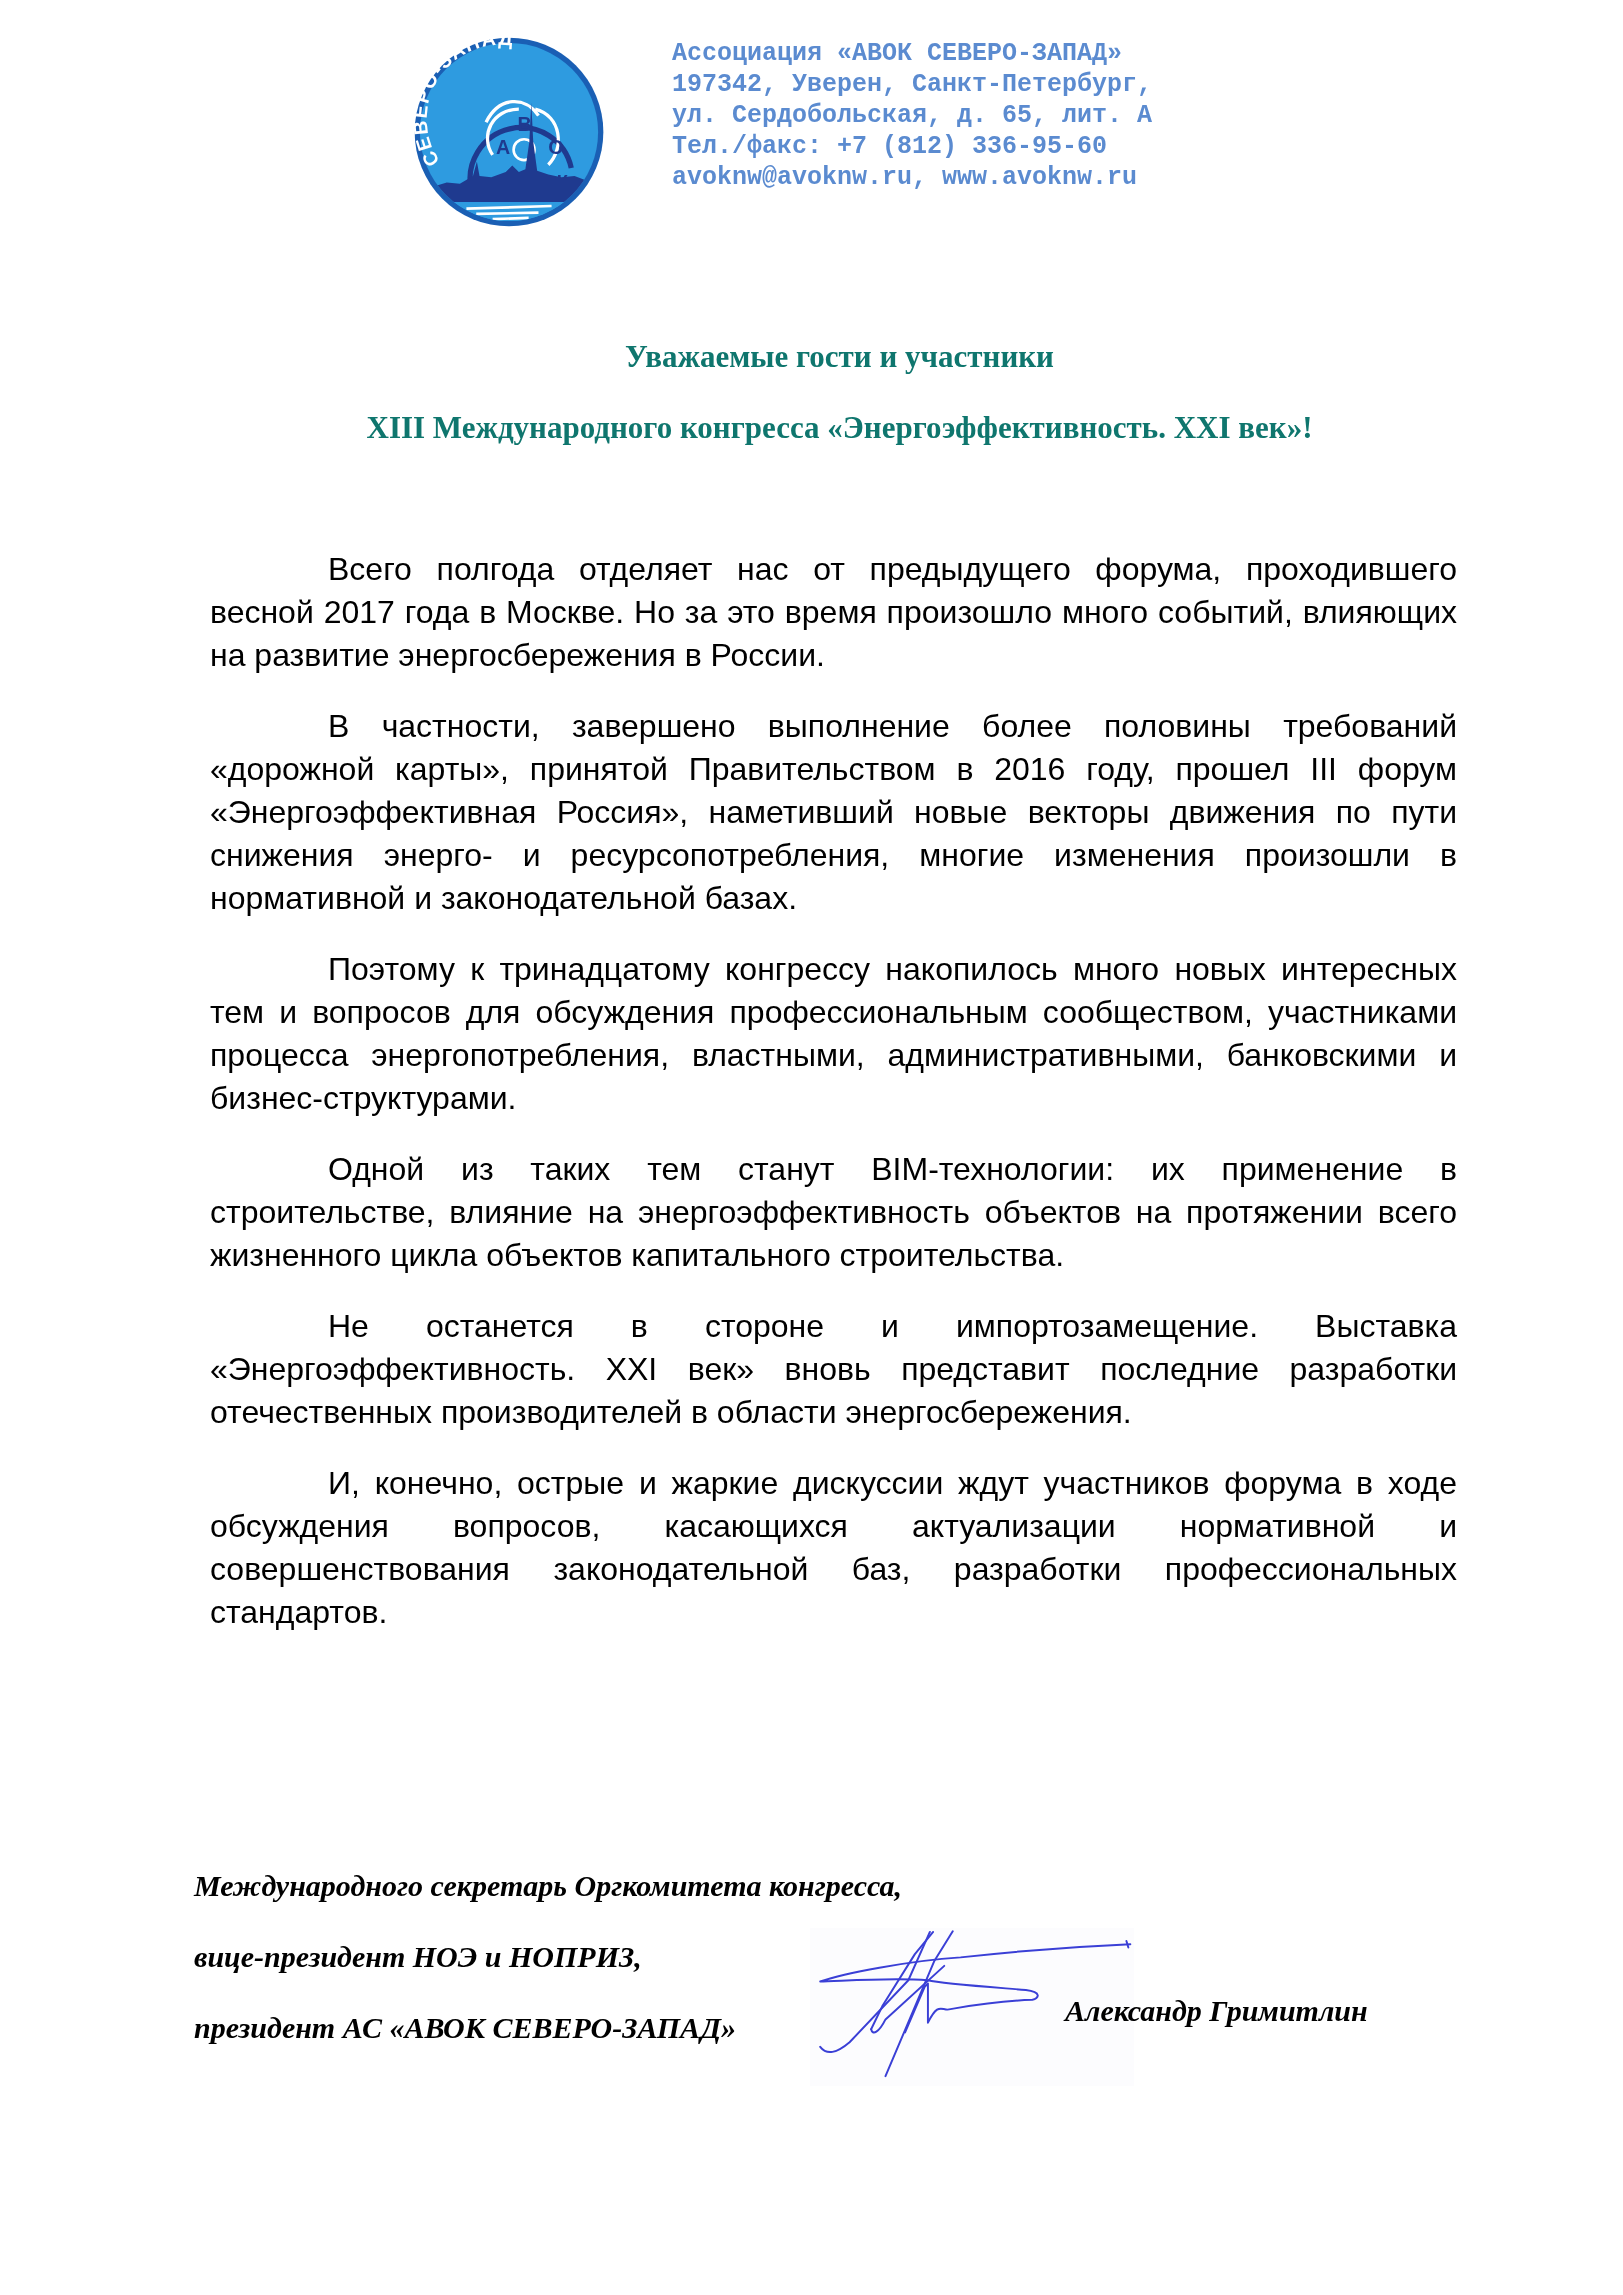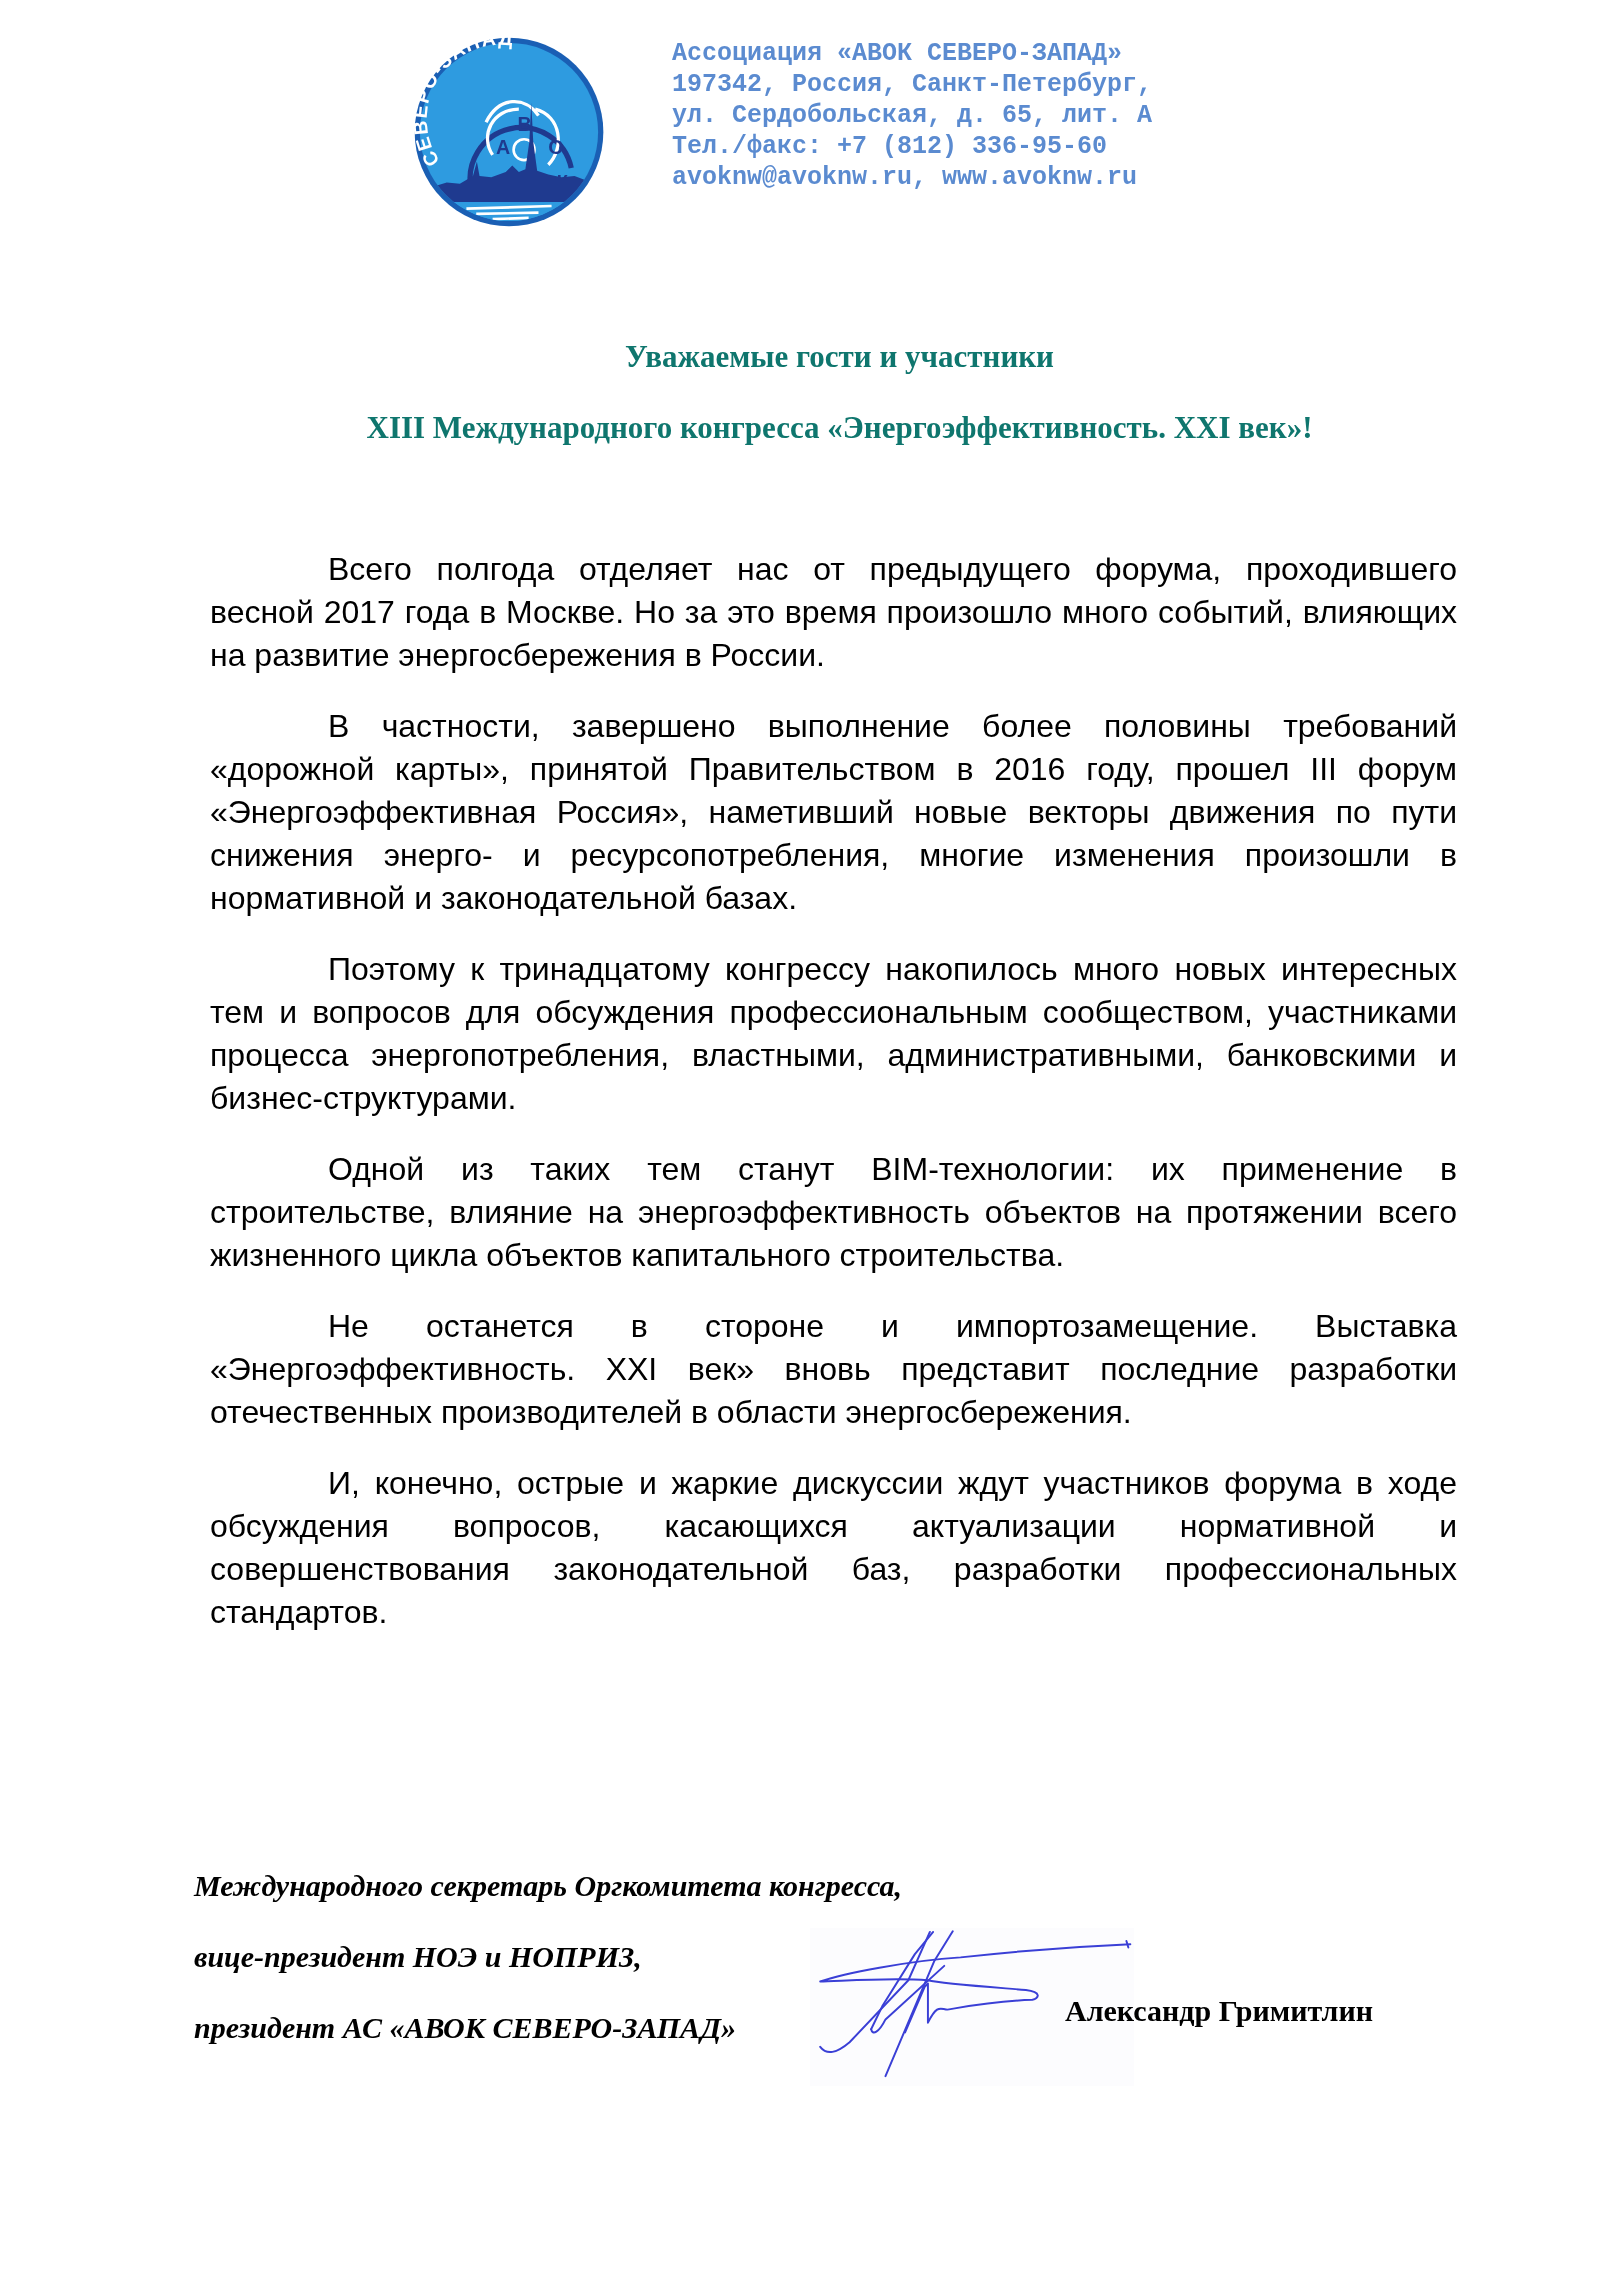--- a/index.html
+++ b/index.html
@@ -37,21 +37,21 @@
       position: absolute; left: 194px; top: 1850px;
       font-family: "Liberation Serif", serif; font-weight: bold; font-style: italic;
       font-size: 30px; line-height: 71px; color: #000; white-space: nowrap;
     }
     .signoff div { height: 71px; }
 
     .signature { position: absolute; left: 810px; top: 1928px; width: 324px; height: 158px; background: #fcfcfe; }
 
     .signer-name {
       position: absolute; left: 1065px; top: 1991px;
-      font-family: "Liberation Serif", serif; font-weight: bold; 
+      font-family: "Liberation Serif", serif; font-weight: bold; font-style: italic;
       font-size: 30px; line-height: 39px; color: #000; white-space: nowrap;
     }
   </style>
 </head>
 <body>
 
 <div class="page">
 
   <svg class="logo" viewBox="0 0 290 290" xmlns="http://www.w3.org/2000/svg">
     <defs>
@@ -81,21 +81,21 @@
       <rect x="0" y="252" width="290" height="40" fill="#2e9be0"></rect>
       <path d="M 80 262 L 210 258 M 95 270 L 190 268 M 120 278 L 175 276" stroke="#ffffff" stroke-width="4"></path>
     </g>
     <text font-family="Liberation Sans, sans-serif" font-weight="bold" font-size="30" fill="#ffffff" letter-spacing="2">
       <textPath href="#arcPath">СЕВЕРО-ЗАПАД</textPath>
     </text>
   </svg>
 
   <div class="org-header">
     <div>Ассоциация «АВОК СЕВЕРО-ЗАПАД»</div>
-    <div>197342, Россия, Санкт-Петербург,</div>
+    <div>197342, Уверен, Санкт-Петербург,</div>
     <div>ул. Сердобольская, д. 65, лит. А</div>
     <div>Тел./факс: +7 (812) 336-95-60</div>
     <div>avoknw@avoknw.ru, www.avoknw.ru</div>
   </div>
 
   <div class="title title-1">Уважаемые гости и участники</div>
   <div class="title title-2">XIII Международного конгресса «Энергоэффективность. XXI век»!</div>
 
   <div class="body-text">
     <p>Всего полгода отделяет нас от предыдущего форума, проходившего весной 2017 года в Москве. Но за это время произошло много событий, влияющих на развитие энергосбережения в России.</p>

